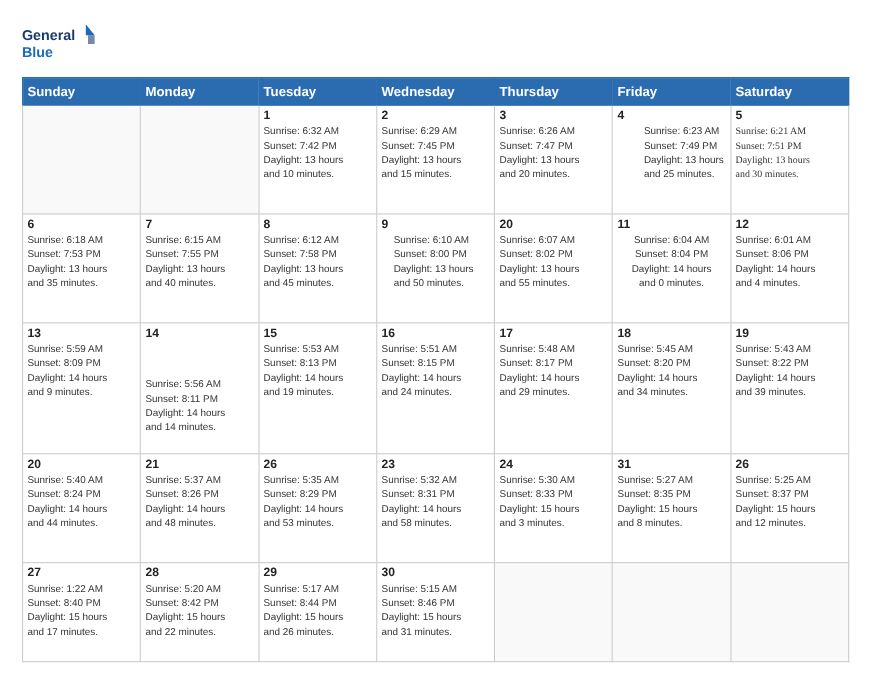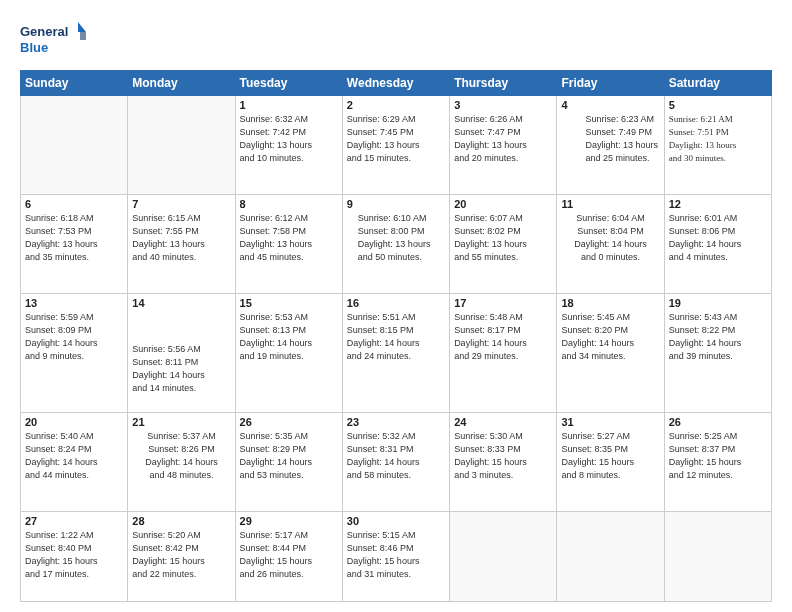--- a/index.html
+++ b/index.html
@@ -261,21 +261,21 @@
         <tr>
           <td>
             <span class="day-num">20</span>
             <div class="day-info" style="white-space: pre-line;">Sunrise: 5:40 AM
 Sunset: 8:24 PM
 Daylight: 14 hours
 and 44 minutes.</div>
           </td>
           <td>
             <span class="day-num">21</span>
-            <div class="day-info" style="white-space: pre-line; text-align: center;">Sunrise: 5:37 AM
+            <div class="day-info" style="white-space: pre-line;">Sunrise: 5:37 AM
 Sunset: 8:26 PM
 Daylight: 14 hours
 and 48 minutes.</div>
           </td>
           <td>
             <span class="day-num">26</span>
             <div class="day-info" style="white-space: pre-line;">Sunrise: 5:35 AM
 Sunset: 8:29 PM
 Daylight: 14 hours
 and 53 minutes.</div>

